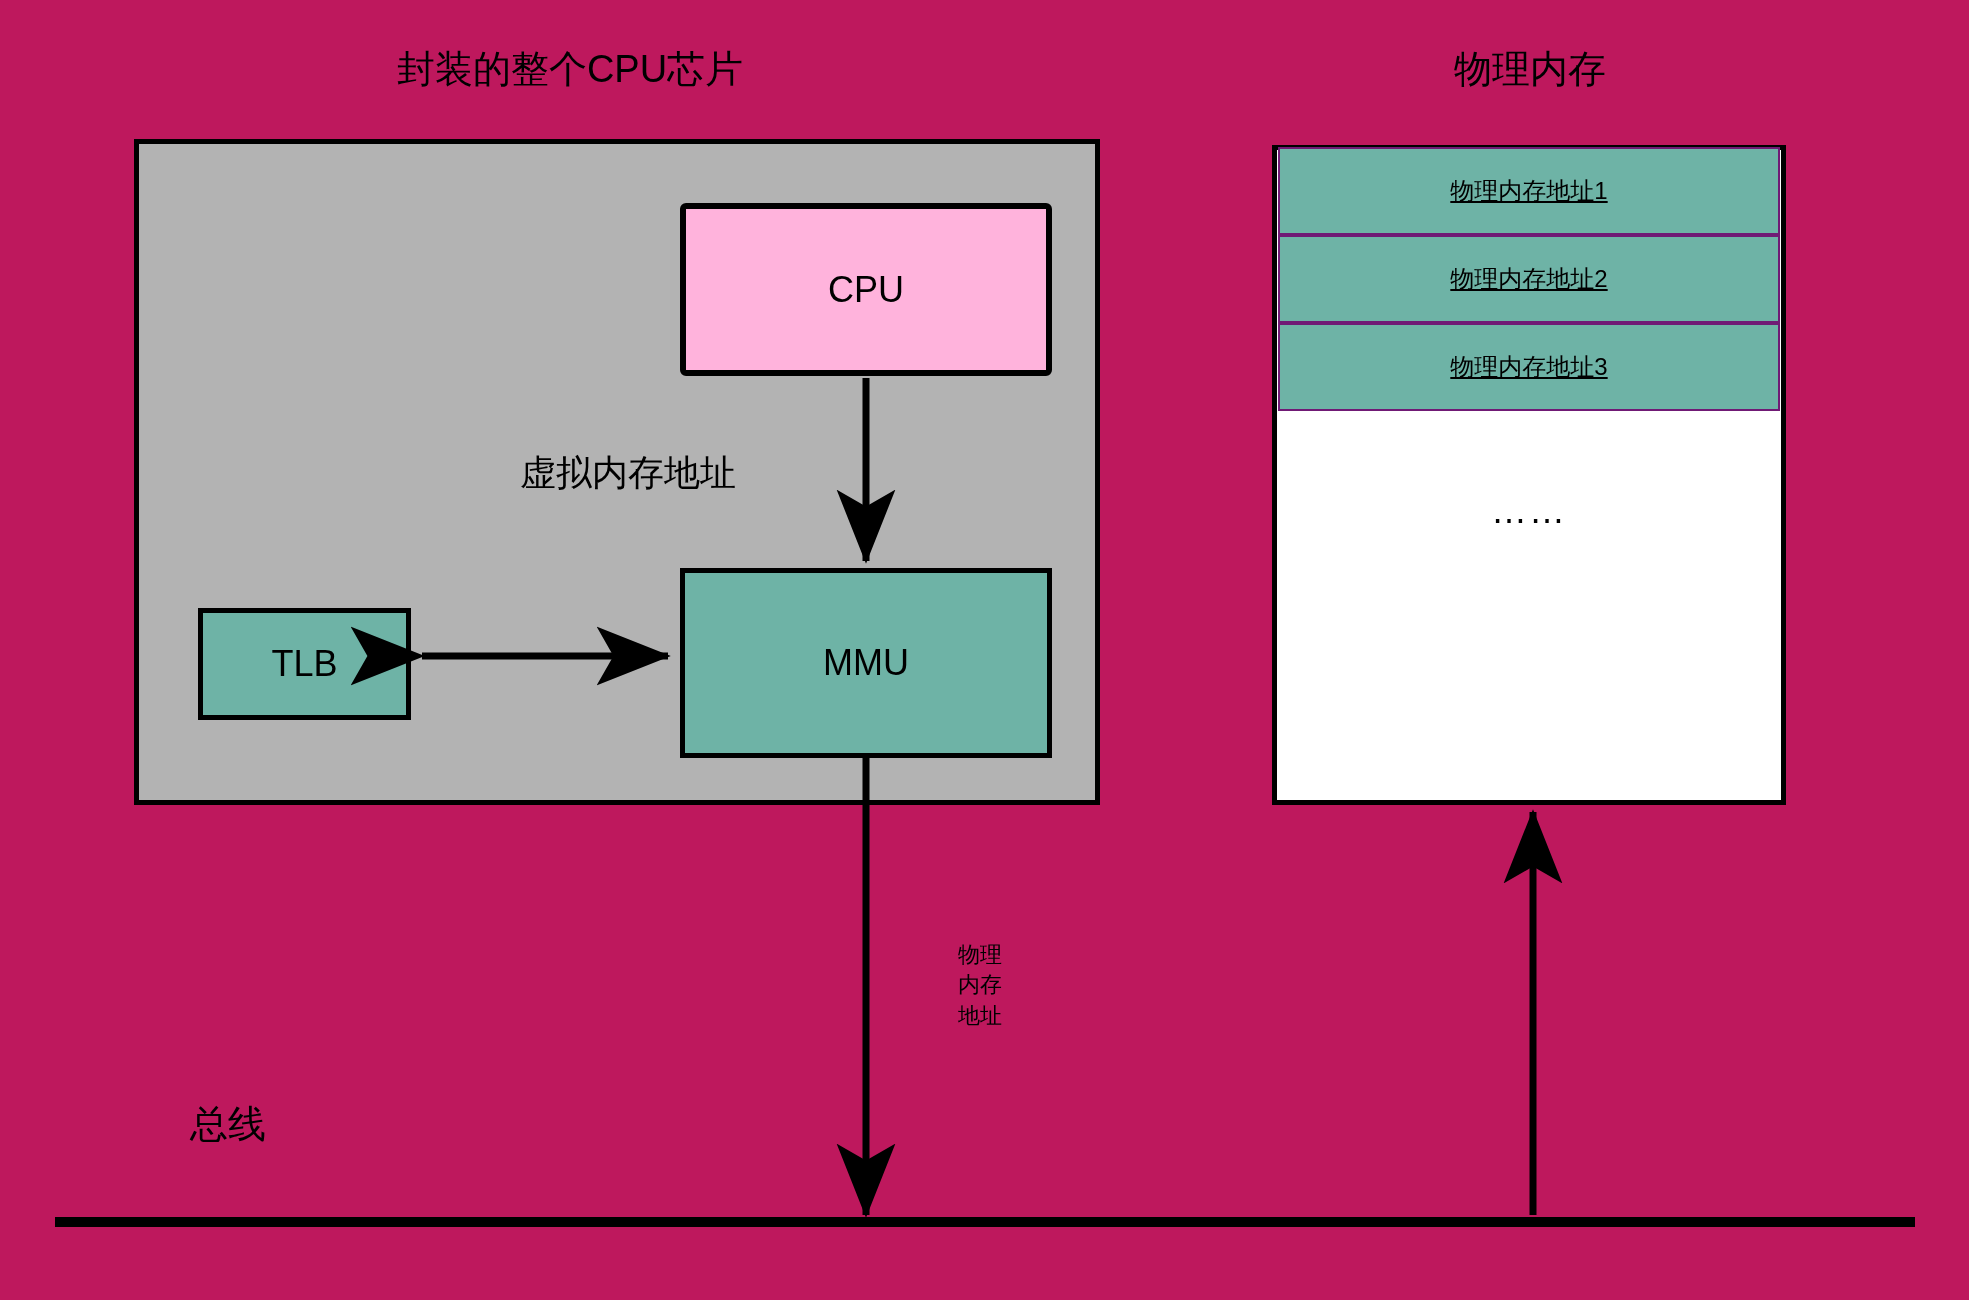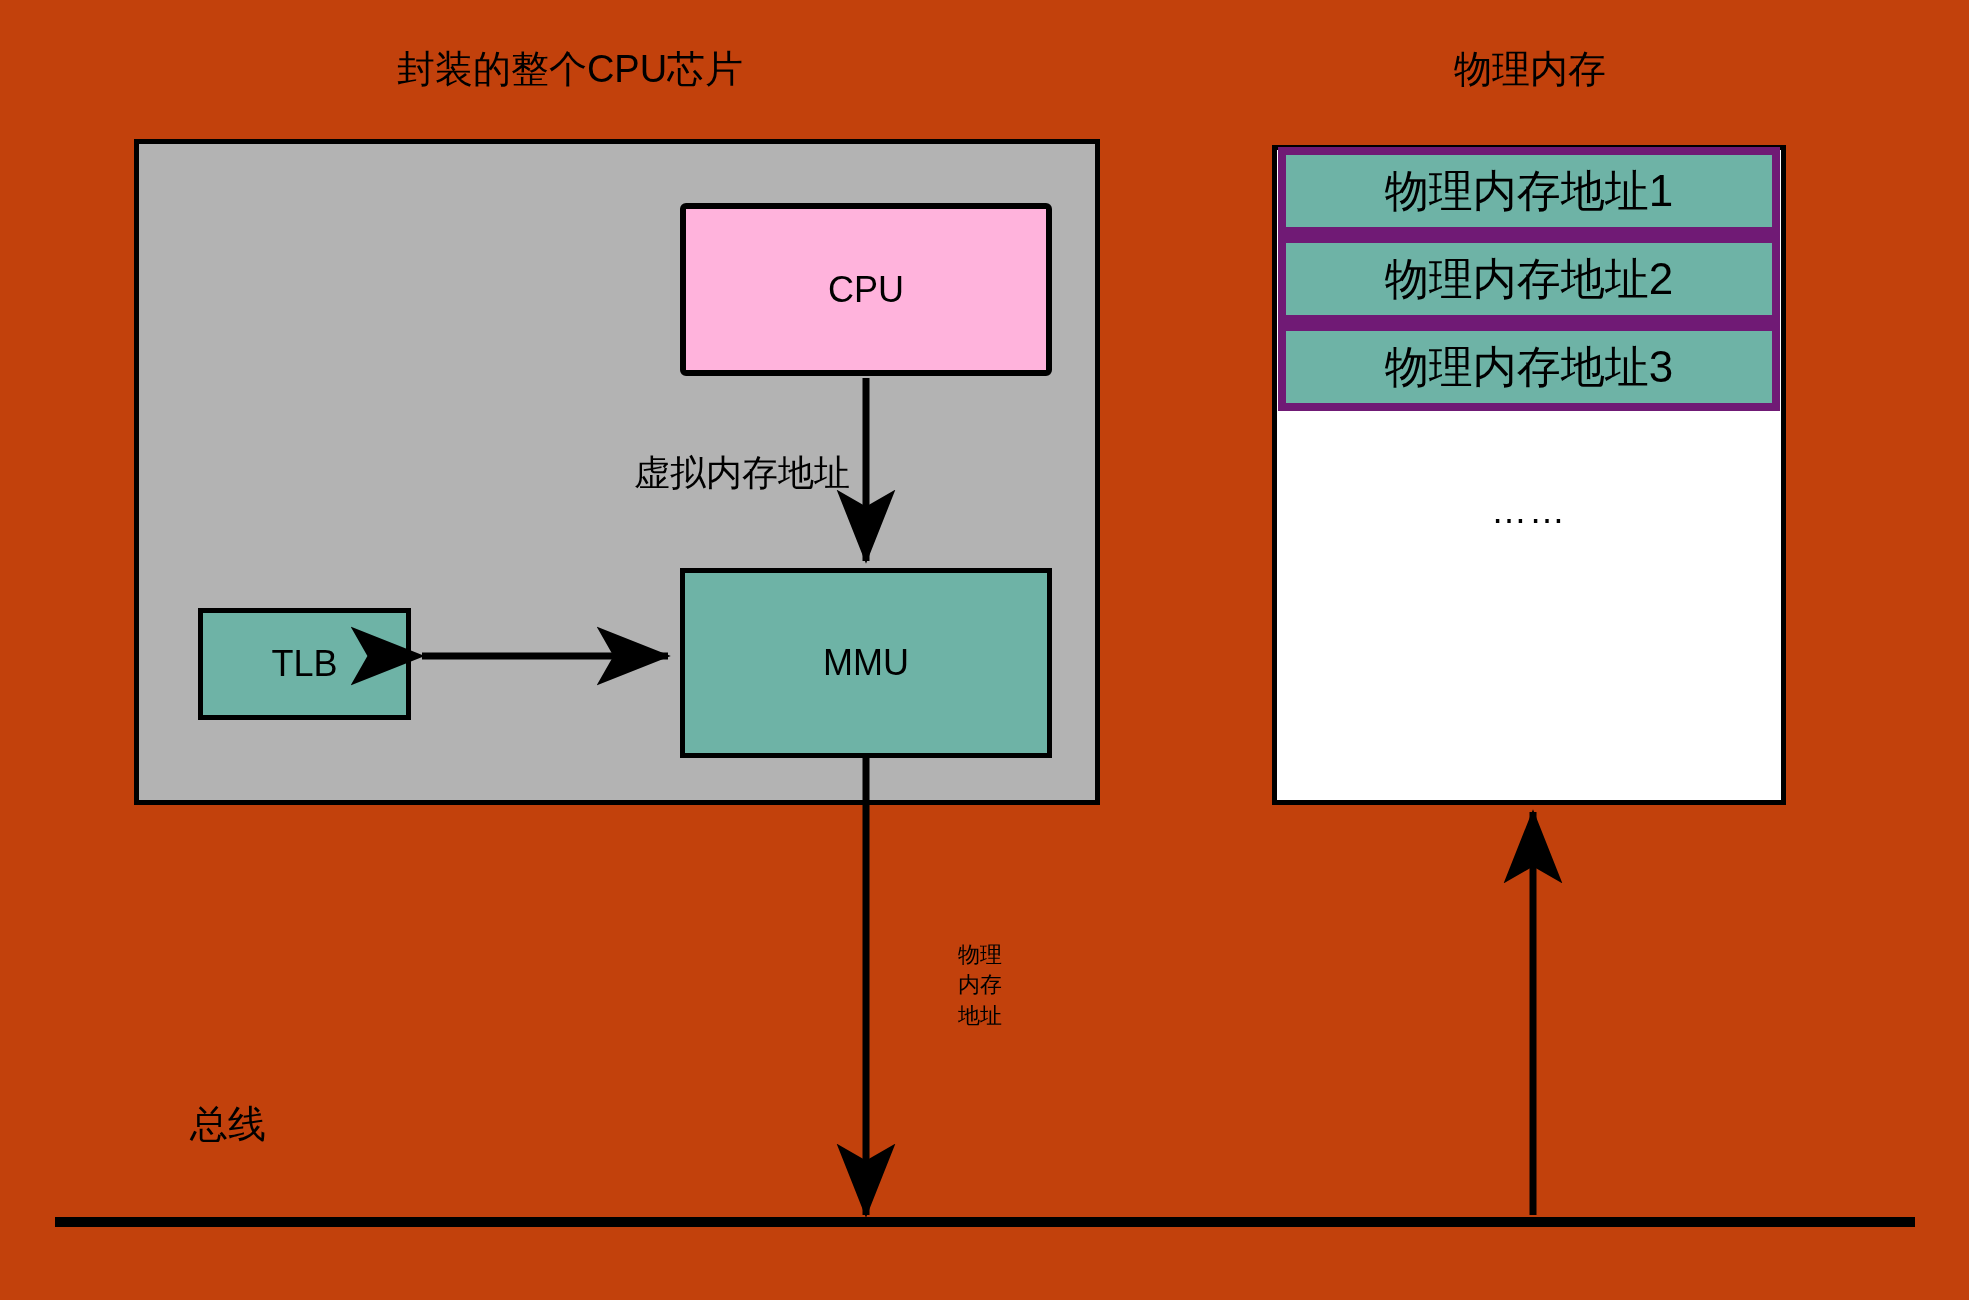--- a/index.html
+++ b/index.html
@@ -7,21 +7,21 @@
     padding: 0;
     background: #ffffff;
   }
   body {
     font-family: "Liberation Sans", "DejaVu Sans", sans-serif;
   }
   #canvas {
     position: relative;
     width: 1969px;
     height: 1300px;
-    background: #c2410c;
+    background: #be185d;
     overflow: hidden;
   }
   .svg-layer {
     position: absolute;
     left: 0;
     top: 0;
     width: 1969px;
     height: 1300px;
   }
   .label {
@@ -62,22 +62,23 @@
   .mem-frame {
     background: #ffffff;
   }
   .mem-cell {
     position: absolute;
     box-sizing: border-box;
     display: flex;
     align-items: center;
     justify-content: center;
     background: #6eb3a6;
-    border: 8px solid #701a75;
-    font-size: 44px;
+    border: 2px solid #701a75;
+    font-size: 24px;
+    text-decoration: underline;
   }
   .mem-ellipsis {
     position: absolute;
     font-size: 36px;
     letter-spacing: 2px;
     text-align: center;
     width: 100%;
   }
   .vert-label {
     font-size: 22px;
@@ -101,21 +102,21 @@
   </div>
 
   <div class="boxed teal-box" style="left:198px; top:608px; width:213px; height:112px;">
     <span class="box-label">TLB</span>
   </div>
 
   <div class="boxed teal-box" style="left:680px; top:568px; width:372px; height:190px;">
     <span class="box-label">MMU</span>
   </div>
 
-  <div class="label" style="left:520px; top:450px; width:330px; font-size:36px; text-align:right;">虚拟内存地址</div>
+  <div class="label" style="left:520px; top:450px; width:330px; font-size:36px; text-align:left;">虚拟内存地址</div>
 
   <div style="position:absolute; left:900px; top:940px; width:160px;">
     <div class="label vert-label" style="position:static;">物理</div>
     <div class="label vert-label" style="position:static;">内存</div>
     <div class="label vert-label" style="position:static;">地址</div>
   </div>
 
   <div class="label" style="left:190px; top:1100px; font-size:38px;text-align:center;">总线</div>
 
   <div class="boxed mem-frame" style="left:1272px; top:145px; width:514px; height:660px;"></div>

